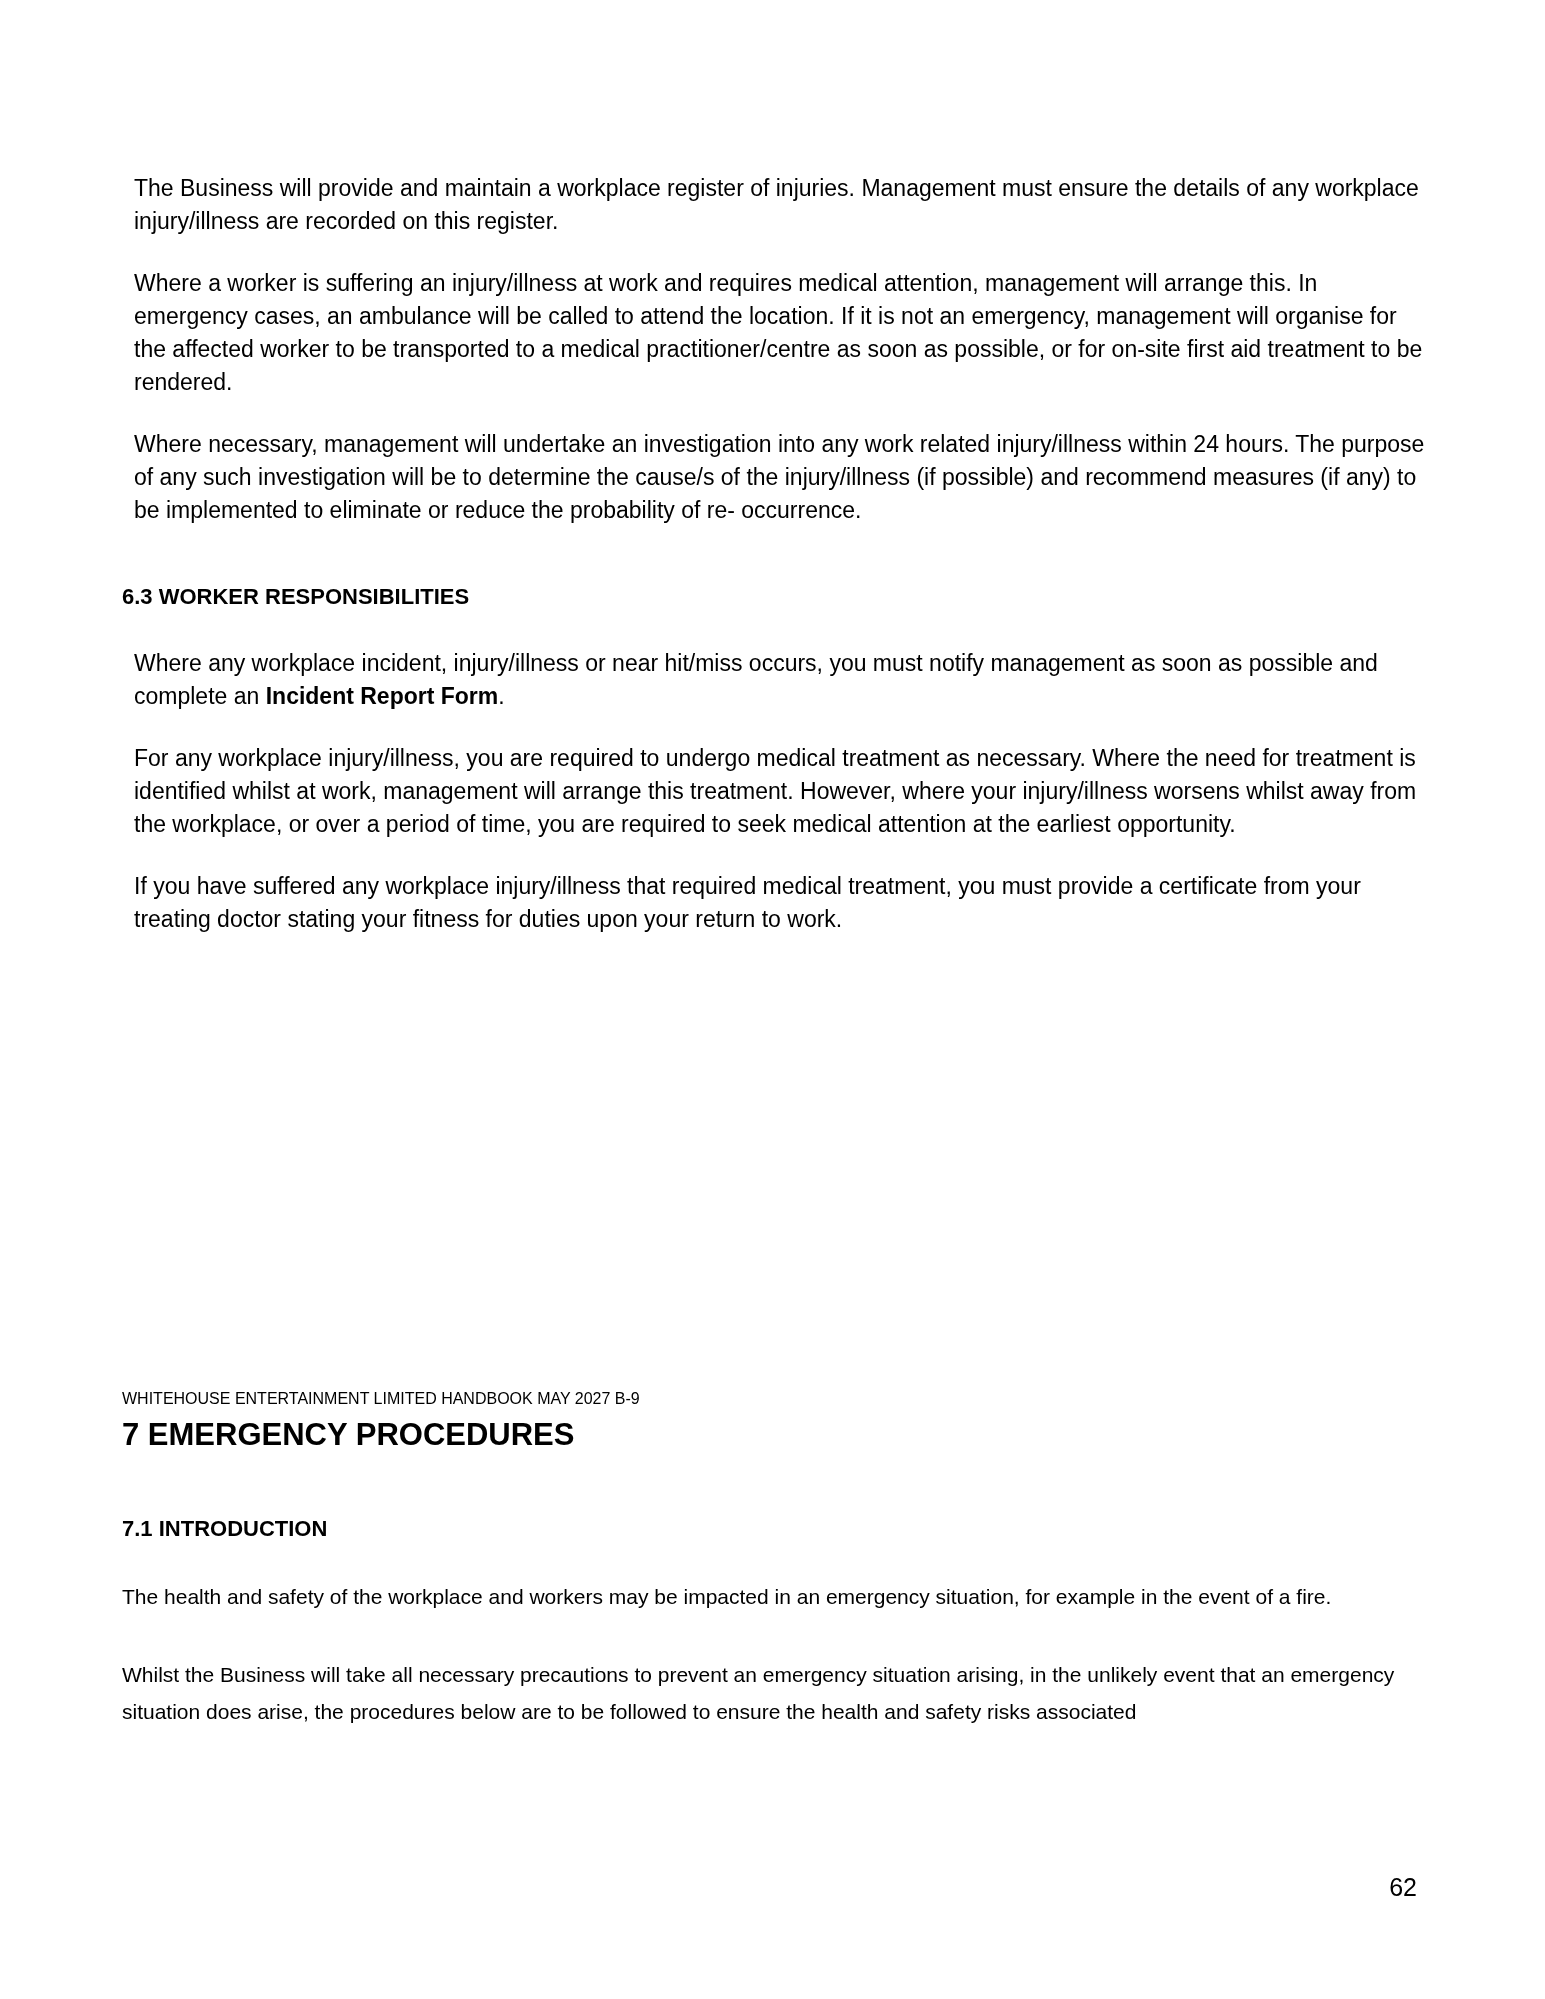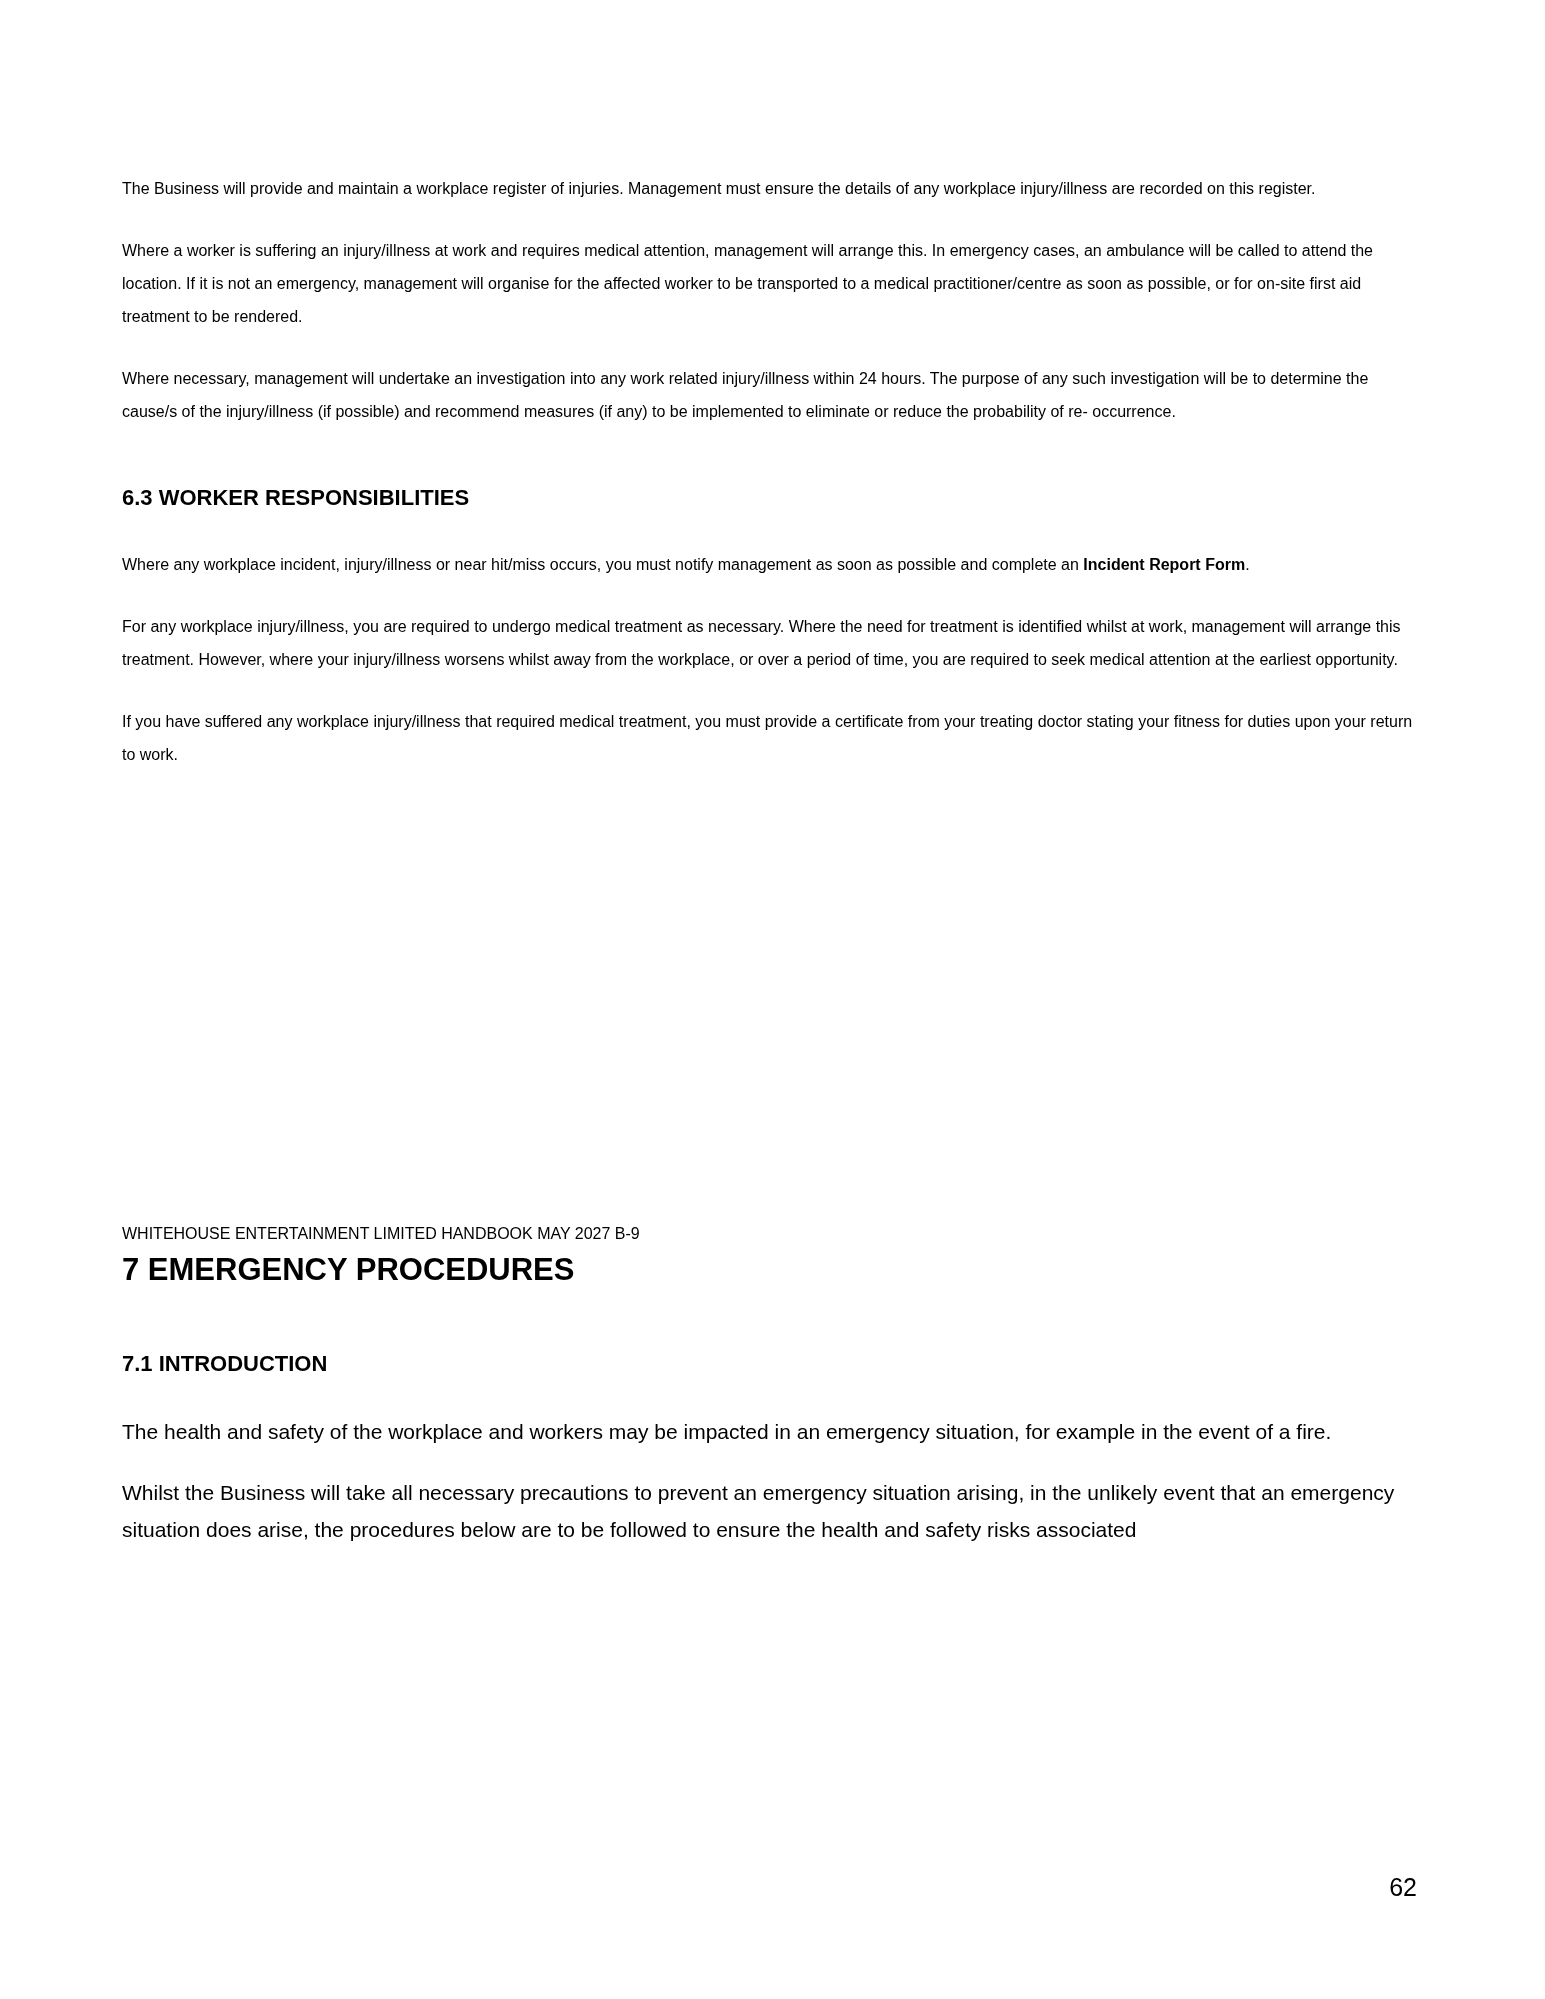--- a/index.html
+++ b/index.html
@@ -16,23 +16,23 @@
     font-family: "Liberation Sans", "DejaVu Sans", sans-serif;
     overflow: hidden;
   }
   .content {
     position: absolute;
     left: 122px;
     top: 0;
     width: 1303px;
   }
   p.body {
-    font-size: 16px;
+    font-size: 23px;
     line-height: 33px;
-    margin: 0 0 29px 0;
+    margin: 0 0 29px 12px;
   }
   p.first {
     margin-top: 172px;
   }
   .bold {
     font-weight: bold;
   }
   h2.section-heading {
     font-size: 22px;
     line-height: 27px;
@@ -57,21 +57,21 @@
     margin-top: 60px;
     margin-bottom: 0;
   }
   p.chapter-body {
     font-size: 21px;
     line-height: 37px;
     margin: 0;
   }
   p.intro-first {
     margin-top: 36px;
-    margin-bottom: 24px;
+    margin-bottom: 41px;
   }
   .page-number {
     position: absolute;
     top: 1872px;
     right: 128px;
     font-size: 25px;
     line-height: 30px;
     margin-left: 12px;
   }
 </style>

